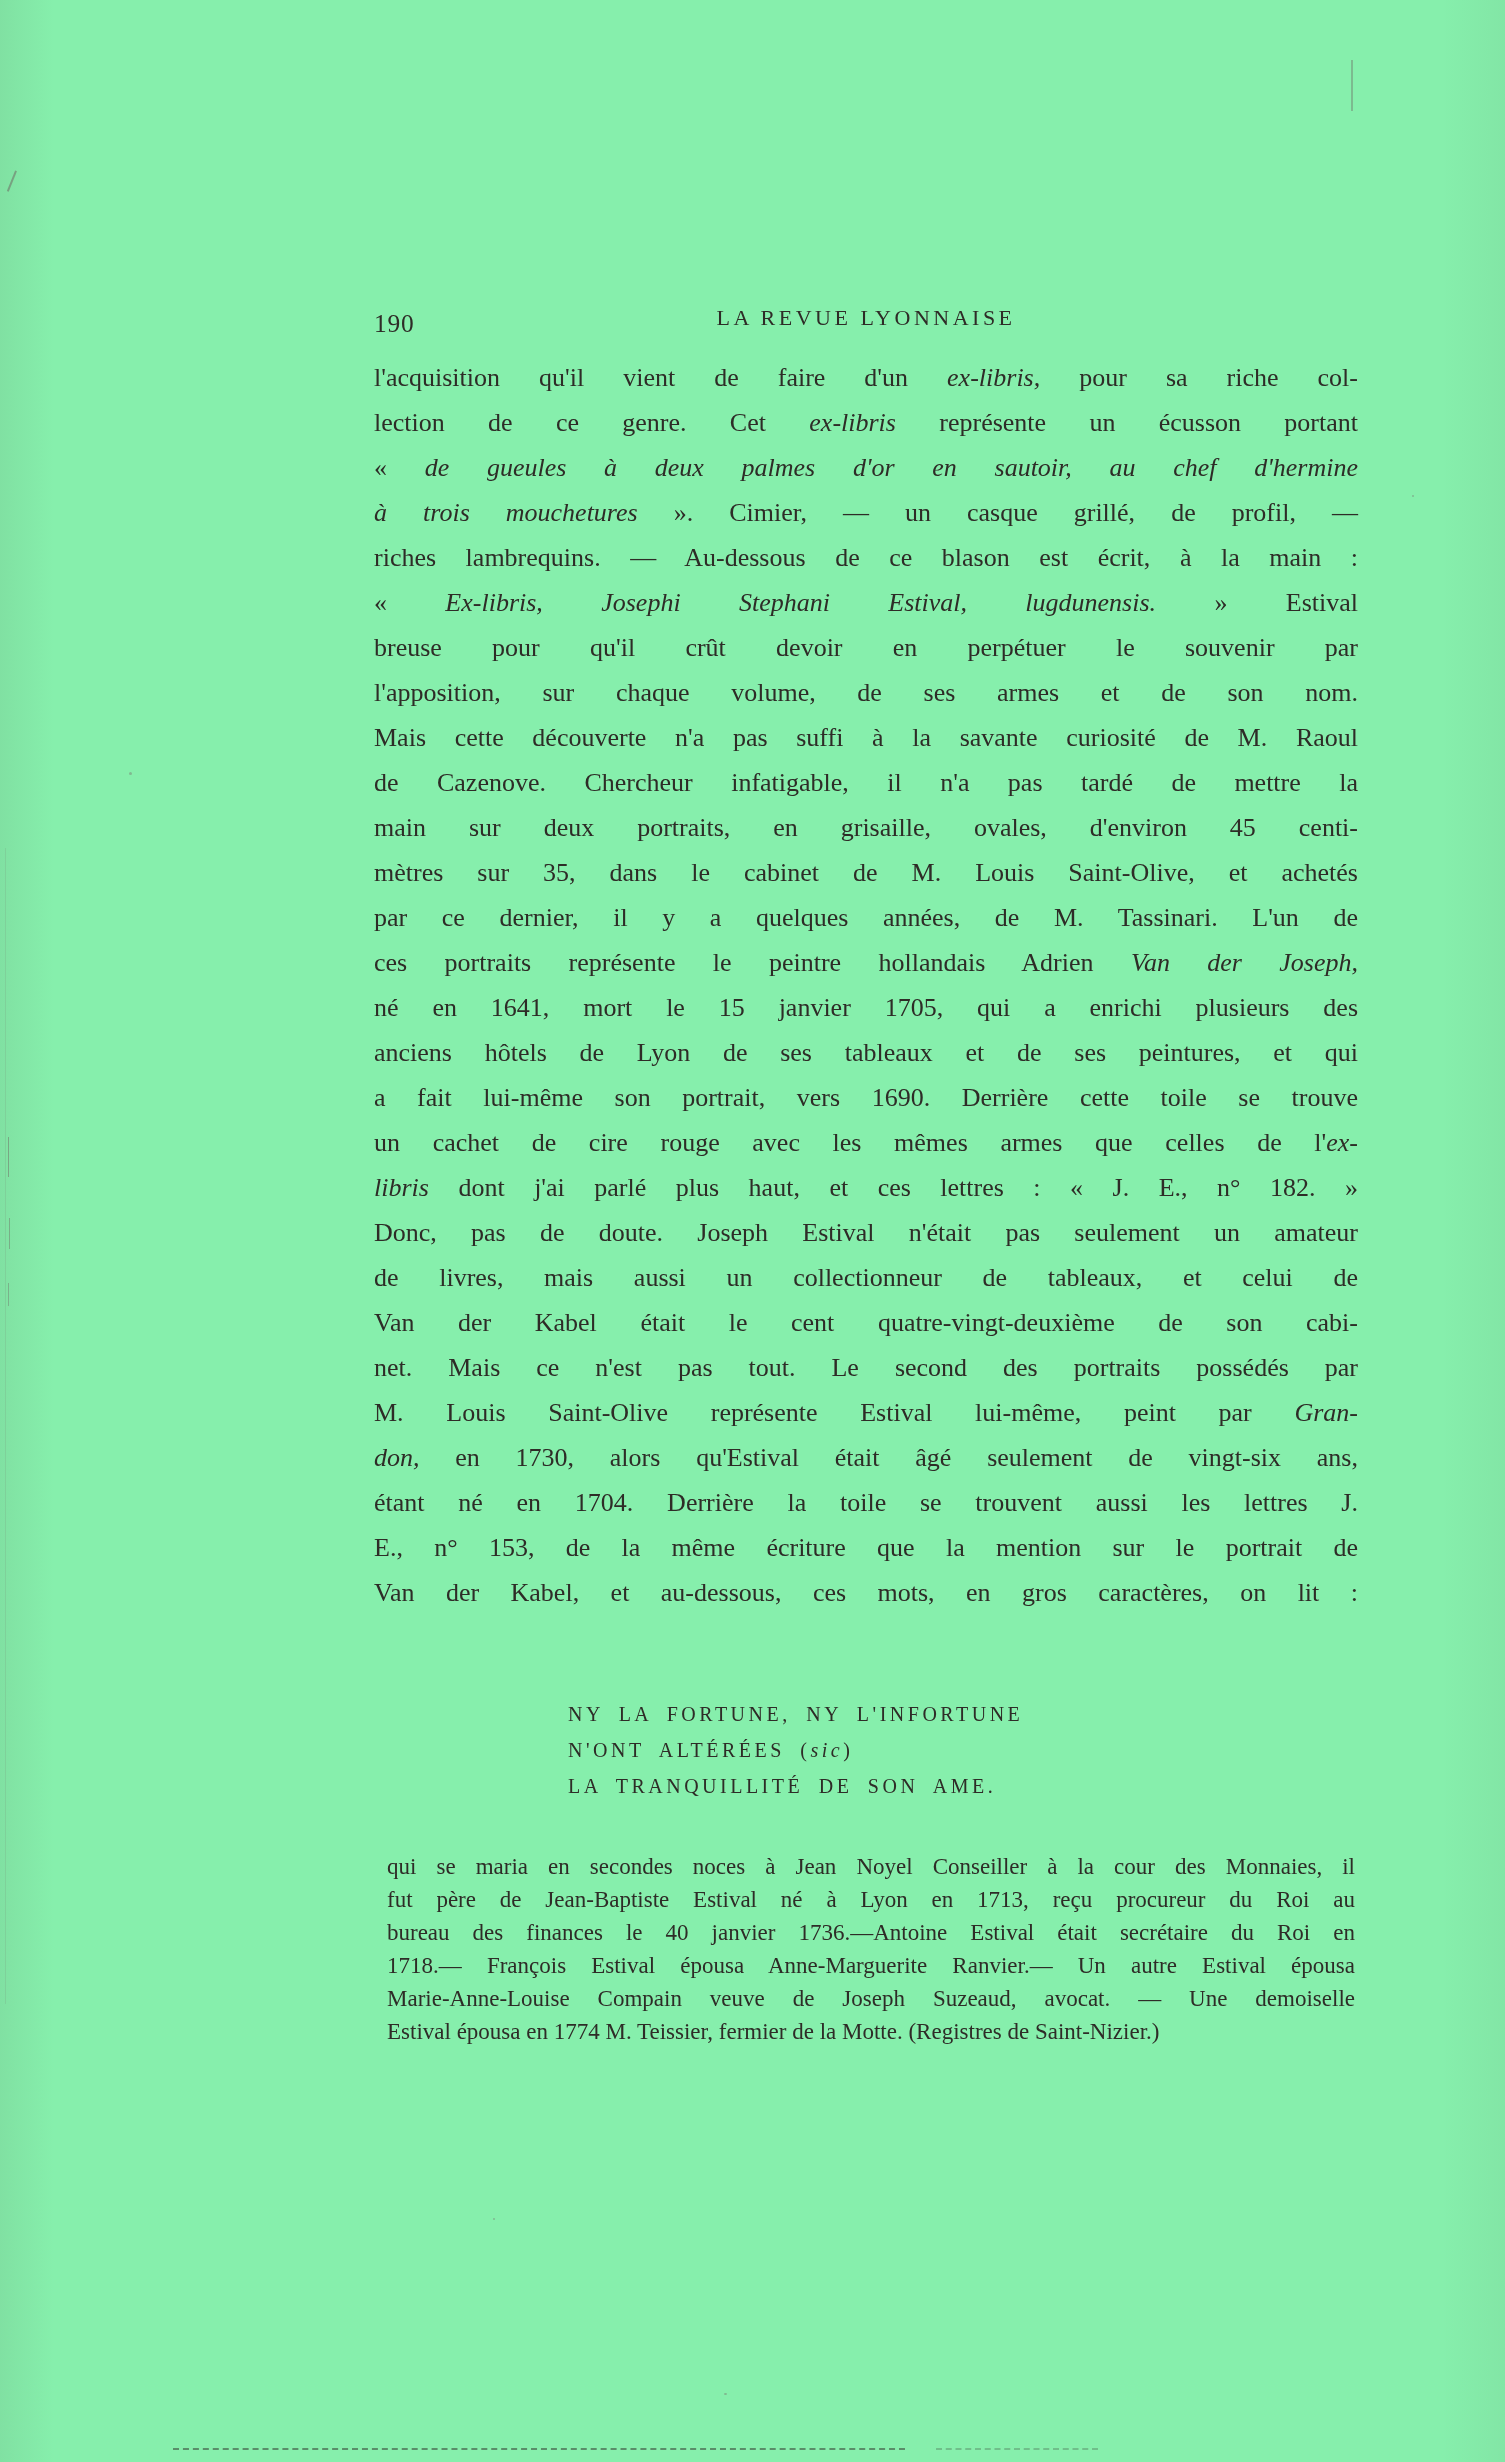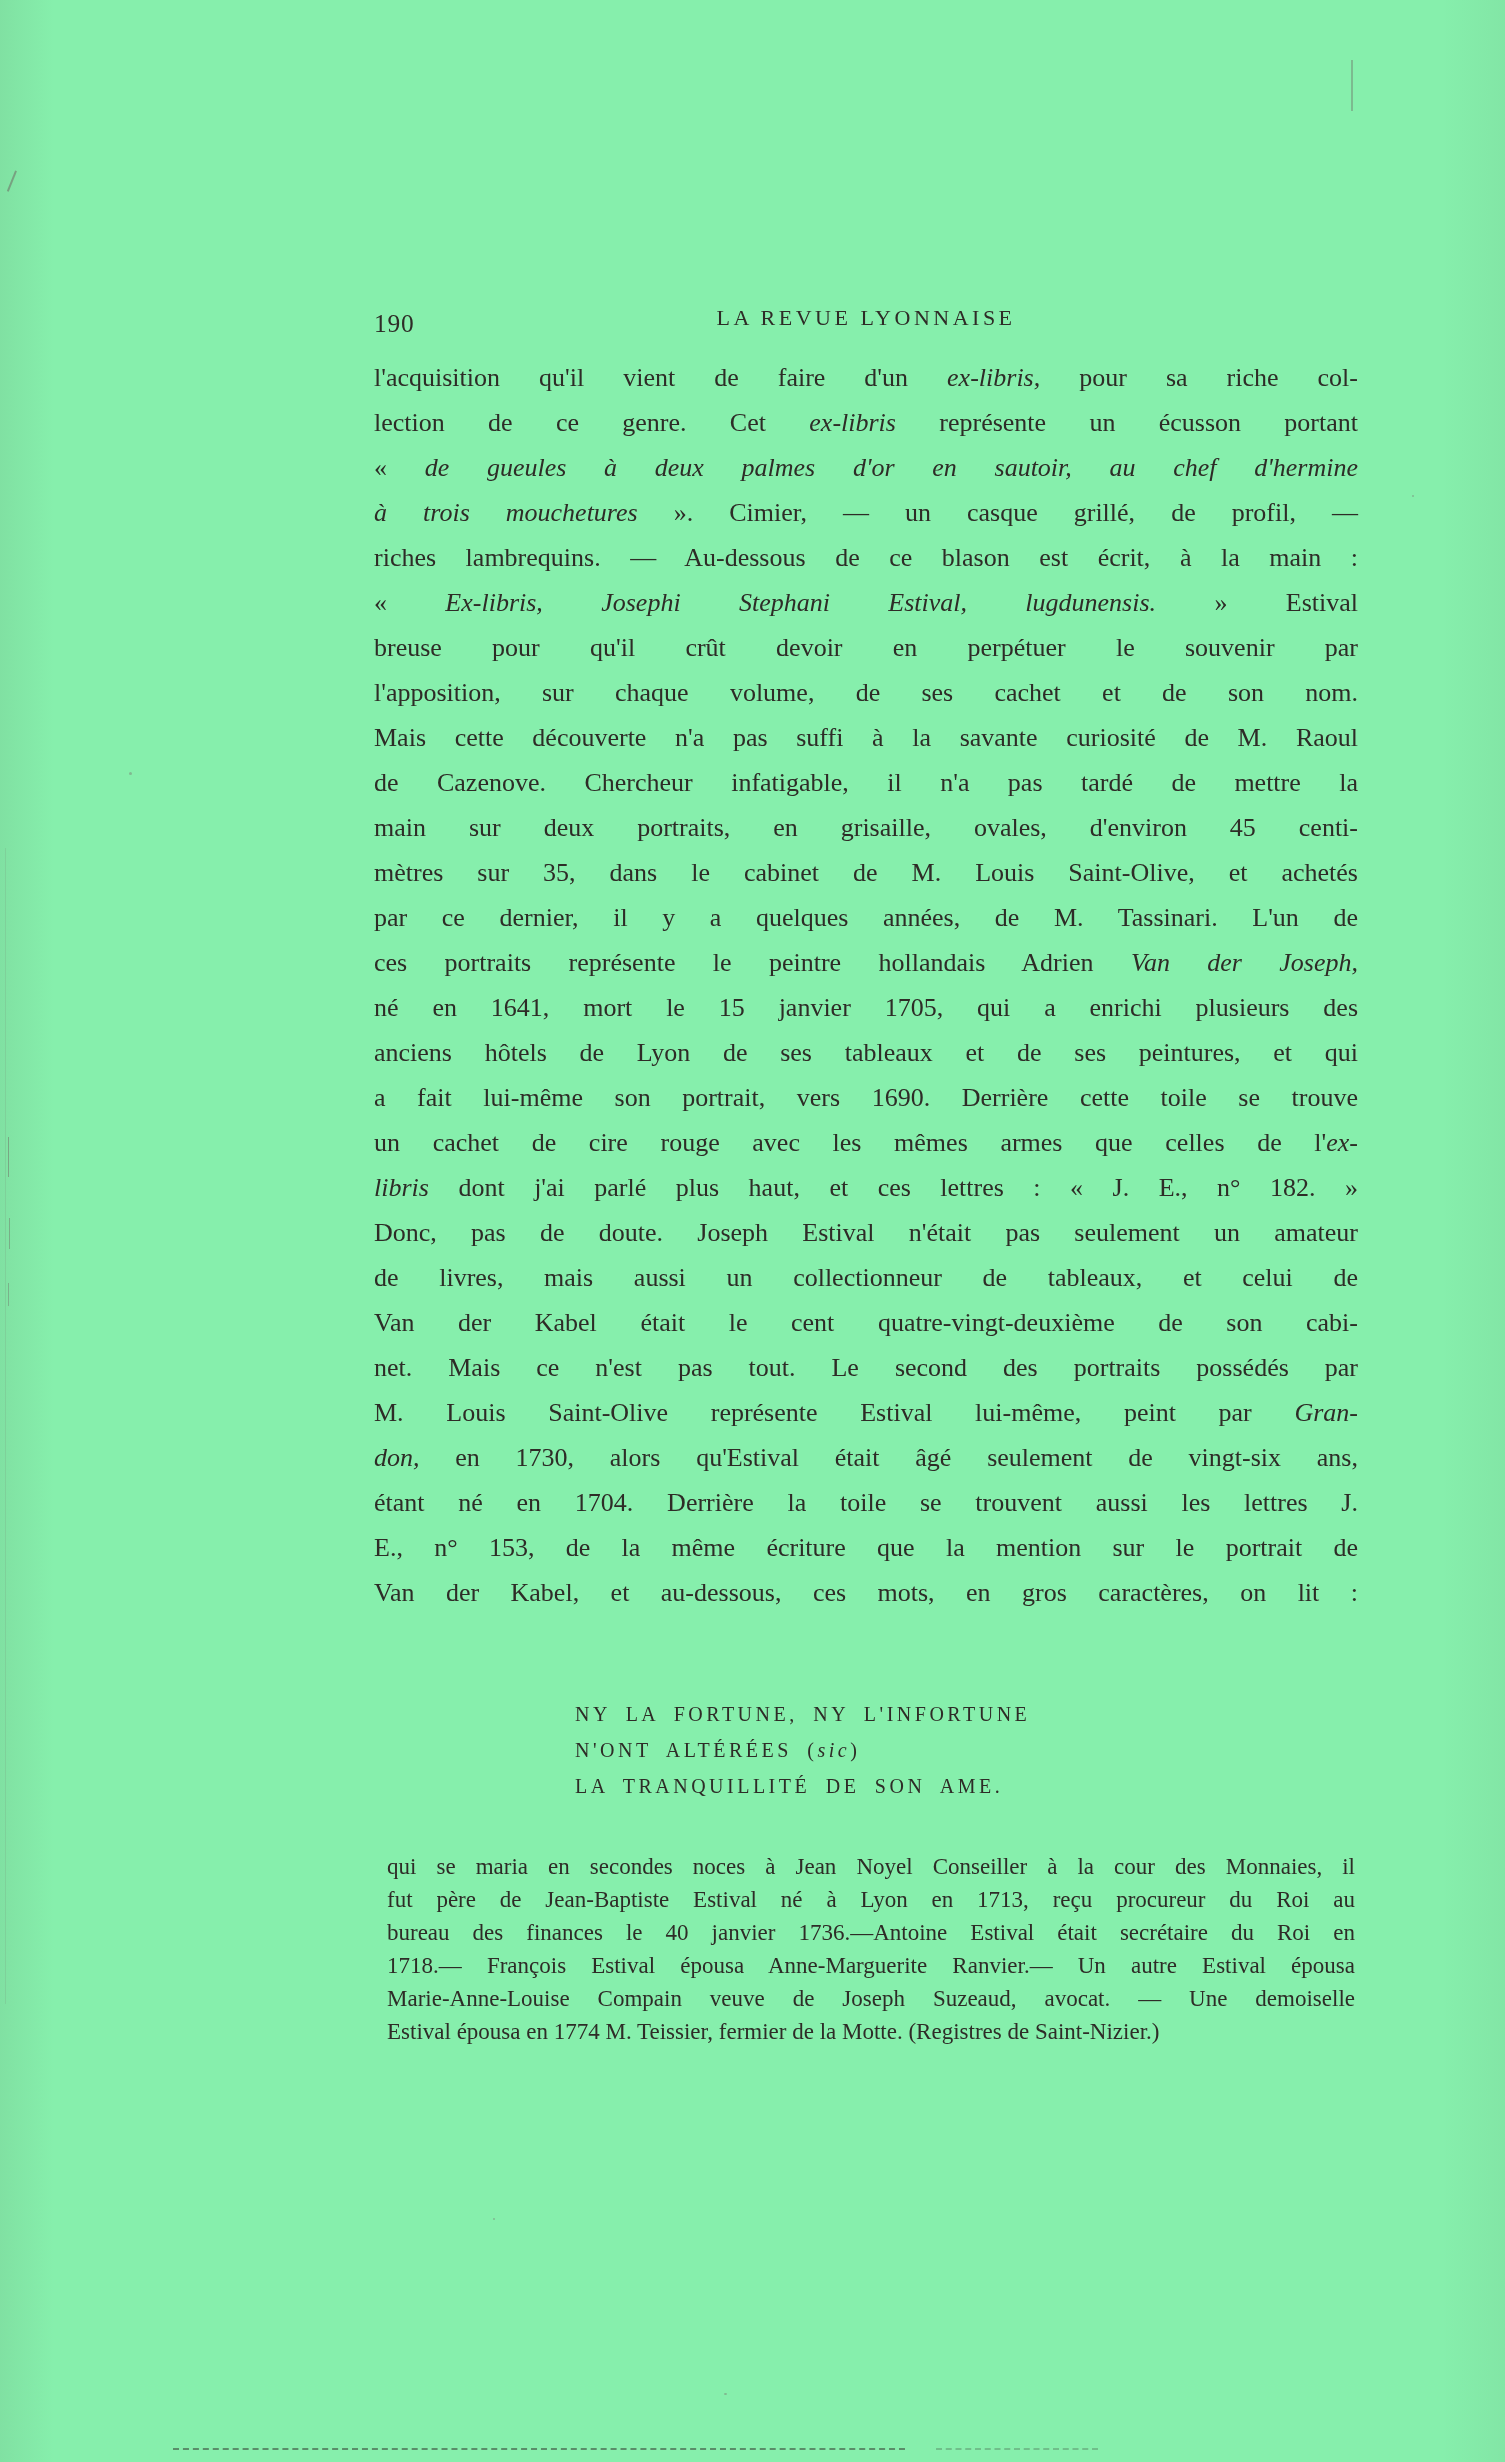--- a/index.html
+++ b/index.html
@@ -9,21 +9,21 @@
     font-family:"Liberation Serif","DejaVu Serif",serif;color:#2e2c27;
   }
   .paper-shade{position:absolute;inset:0;pointer-events:none;
     background:linear-gradient(90deg,rgba(60,55,45,.08),rgba(0,0,0,0) 54px,rgba(0,0,0,0) 1441px,rgba(60,55,45,.05));
   }
   .header{position:absolute;top:305px;left:374px;width:984px;height:40px;}
   .page-number{position:absolute;left:0;top:3.9px;font-size:25.4px;letter-spacing:0.8px;}
   .journal-title{position:absolute;left:0;right:0;text-align:center;font-size:22px;letter-spacing:3.5px;}
   .body-text{position:absolute;top:355px;left:374px;width:984px;font-size:26px;line-height:45px;}
   .body-line{text-align:justify;text-align-last:justify;}
-  .verse{position:absolute;top:1696px;left:568px;font-size:20px;letter-spacing:3.5px;word-spacing:7px;line-height:36px;margin-left:7px;}
+  .verse{position:absolute;top:1696px;left:568px;font-size:20px;letter-spacing:3.5px;word-spacing:7px;line-height:36px;}
   .verse-line{white-space:nowrap;}
   .footnote{position:absolute;top:1850px;left:387px;width:968px;font-size:23px;line-height:33px;}
   .footnote-line{text-align:justify;text-align-last:justify;}
   .footnote-line:last-child{text-align-last:left;}
   i{font-style:italic;}
   b{font-weight:normal;}
   .artifact{position:absolute;background:#6f6c64;pointer-events:none;}
   .artifact.dash{background:none;height:0;border-top:2.3px dashed rgba(45,43,38,.5);}
   .speck{position:absolute;background:#7a776e;border-radius:50%;opacity:.45;pointer-events:none;}
 </style>
@@ -39,21 +39,21 @@
   </div>
 
   <div class="body-text">
       <div class="body-line">l'acquisition qu'il vient de faire d'un <i>ex-libris,</i> pour sa riche col-</div>
       <div class="body-line">lection de ce genre. Cet <i>ex-libris</i> représente un écusson portant</div>
       <div class="body-line">« <i>de gueules à deux palmes d'or en sautoir, au chef d'hermine</i></div>
       <div class="body-line"><i>à trois mouchetures</i> ». Cimier, — un casque grillé, de profil, —</div>
       <div class="body-line">riches lambrequins. — Au-dessous de ce blason est écrit, à la main :</div>
       <div class="body-line">« <i>Ex-libris, Josephi Stephani Estival, lugdunensis.</i> » Estival</div>
       <div class="body-line">breuse pour qu'il crût devoir en perpétuer le souvenir par</div>
-      <div class="body-line">l'apposition, sur chaque volume, de ses cachet et de son nom.</div>
+      <div class="body-line">l'apposition, sur chaque volume, de ses armes et de son nom.</div>
       <div class="body-line">Mais cette découverte n'a pas suffi à la savante curiosité de M. Raoul</div>
       <div class="body-line">de Cazenove. Chercheur infatigable, il n'a pas tardé de mettre la</div>
       <div class="body-line">main sur deux portraits, en grisaille, ovales, d'environ 45 centi-</div>
       <div class="body-line">mètres sur 35, dans le cabinet de M. Louis Saint-Olive, et achetés</div>
       <div class="body-line">par ce dernier, il y a quelques années, de M. Tassinari. L'un de</div>
       <div class="body-line">ces portraits représente le peintre hollandais Adrien <i>Van der Joseph,</i></div>
       <div class="body-line">né en 1641, mort le 15 janvier 1705, qui a enrichi plusieurs des</div>
       <div class="body-line">anciens hôtels de Lyon de ses tableaux et de ses peintures, et qui</div>
       <div class="body-line">a fait lui-même son portrait, vers 1690. Derrière cette toile se trouve</div>
       <div class="body-line">un cachet de cire rouge avec les mêmes armes que celles de l'<i>ex-</i></div>

